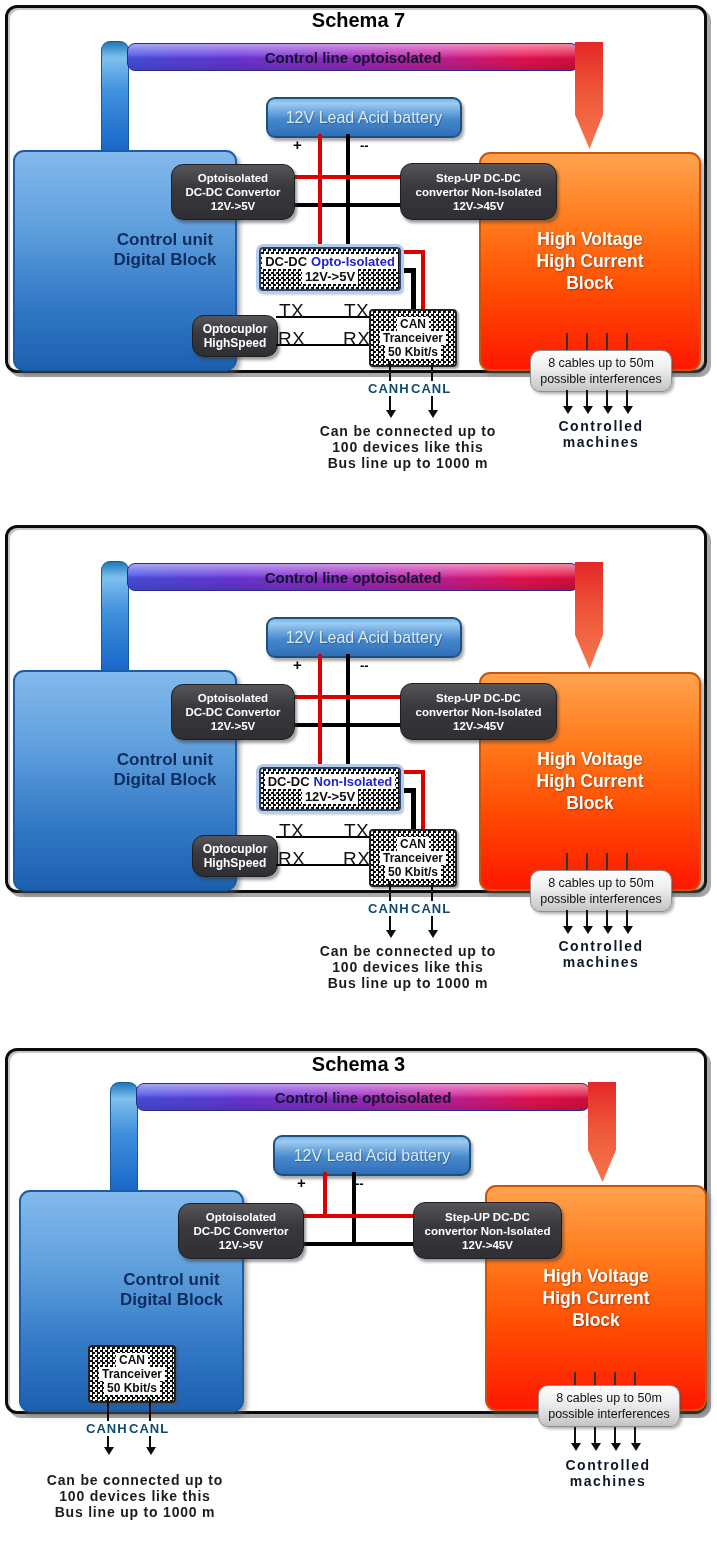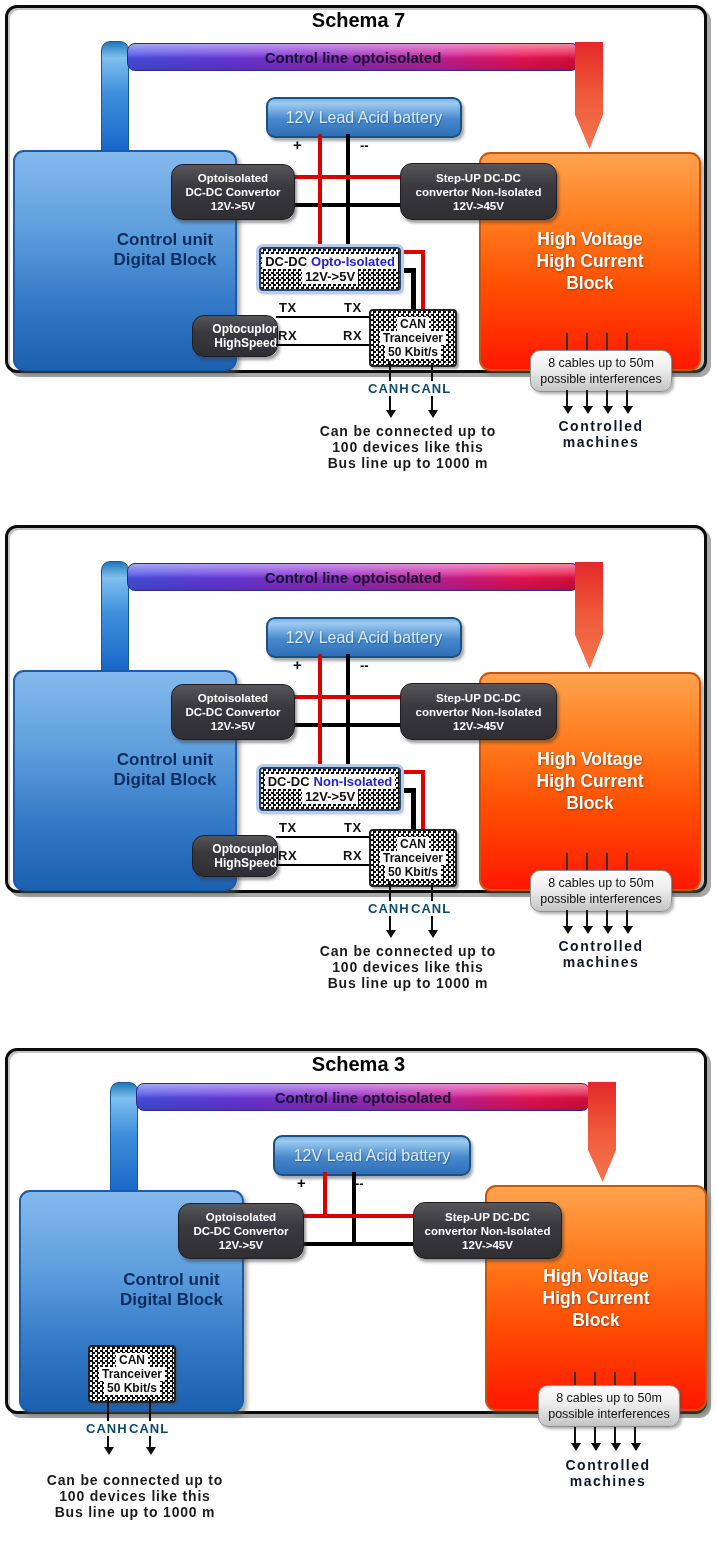--- a/index.html
+++ b/index.html
@@ -82,38 +82,38 @@
   
   .darkbox{position:absolute;border:1px solid #1e1e22;border-radius:12px;color:#fff;
         background:linear-gradient(180deg,#55555a 0%,#3a3a3e 40%,#2f2f33 100%);
         display:flex;flex-direction:column;align-items:center;justify-content:center;
         font-size:11.5px;font-weight:bold;line-height:14px;text-align:center;
         box-shadow:2px 3px 3px rgba(60,60,60,.5);}
   .box-opto{left:171px;top:164px;width:122px;height:54px;}
   .box-step{left:400px;top:163px;width:155px;height:55px;}
   .s3 .box-opto{left:178px;top:163px;width:124px;}
   .s3 .box-step{left:413px;top:162px;width:147px;}
-  .box-optoc{left:192px;top:315px;width:84px;height:40px;font-size:12px;align-items:flex-end;}
+  .box-optoc{left:192px;top:315px;width:84px;height:40px;font-size:12px;}
 
   
   .checker{position:absolute;border:2px solid #222;border-radius:4px;
         background:repeating-conic-gradient(#0c0c0c 0% 25%,#fafafa 0% 50%) 0 0 / 5px 5px;
         display:flex;flex-direction:column;align-items:center;justify-content:center;}
   .mid{left:259px;top:247px;width:138px;height:40px;border-color:#25456f;
         box-shadow:0 0 0 3px #b9cde9,2px 3px 3px rgba(80,80,80,.45);}
   .canblk{left:369px;top:309px;width:84px;height:54px;box-shadow:2px 2px 2px rgba(80,80,80,.5);}
   .s3 .canblk{left:88px;top:305px;}
   .strip{background:#fff;padding:0 3px;font-size:12px;font-weight:bold;color:#0d0d0d;line-height:14px;white-space:nowrap;}
   .mid .strip{font-size:13px;line-height:15px;}
   .hl{color:#2222cc;margin-left:4px;}
 
   
   .tx-line{left:276px;top:316px;width:93px;height:2px;}
   .rx-line{left:276px;top:344px;width:93px;height:2px;}
-  .sig{position:absolute;font-size:13px;font-weight:bold;color:#111;letter-spacing:.5px;}
+  .sig{position:absolute;font-size:19px;font-weight:normal;color:#111;letter-spacing:.5px;}
   .tx-l{left:279px;top:300px;} .tx-r{left:344px;top:300px;}
   .rx-l{left:278px;top:328px;} .rx-r{left:343px;top:328px;}
 
   
   .vline{position:absolute;width:2px;background:#0d0d0d;}
   .ahead{position:absolute;width:0;height:0;border-left:5px solid transparent;border-right:5px solid transparent;border-top:8px solid #0d0d0d;}
   .canh-line{left:389px;top:363px;height:47px;}
   .canl-line{left:431px;top:363px;height:47px;}
   .canh-head{left:386px;top:410px;}
   .canl-head{left:428px;top:410px;}

